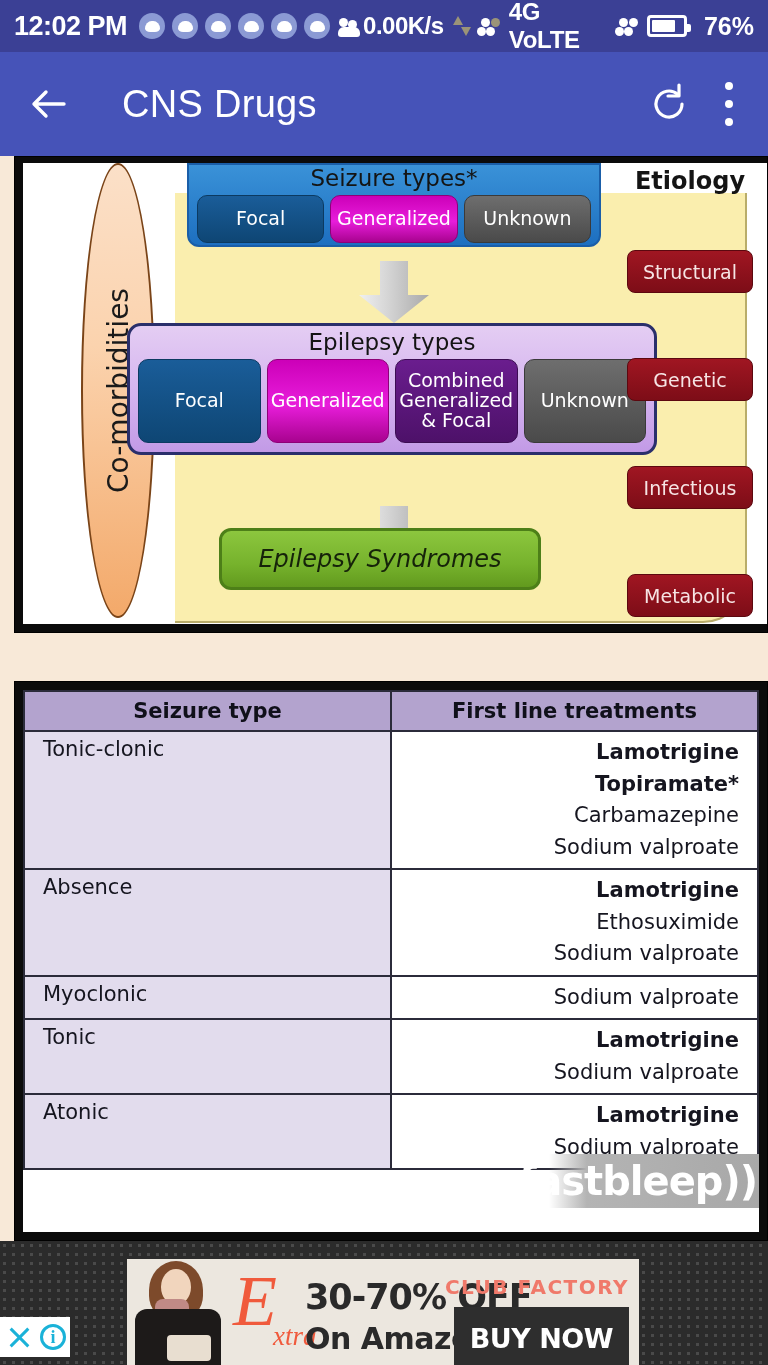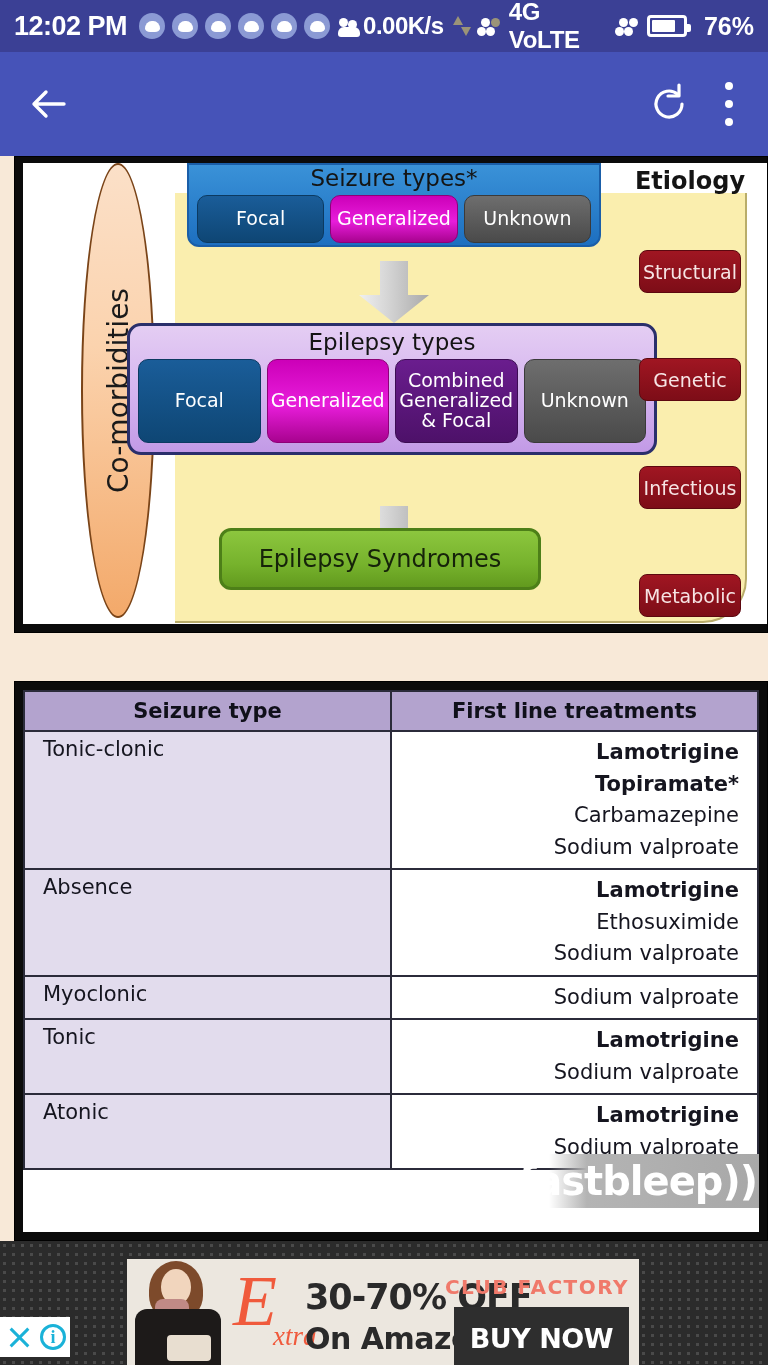--- a/index.html
+++ b/index.html
@@ -158,32 +158,32 @@
   .epilepsy-types {
     position: absolute; left: 104px; top: 160px; width: 530px; height: 132px;
     background: linear-gradient(180deg,#e4cdf3 0%,#d4b3ef 55%,#c29ae6 100%);
     border: 3px solid #2a2f6b; border-radius: 14px; padding-top: 5px;
   }
   .epilepsy-syn {
     position: absolute; left: 196px; top: 365px; width: 322px; height: 62px;
     background: linear-gradient(180deg,#8cc63e 0%,#76b22c 60%,#629a1e 100%);
     border: 3px solid #4d7f18; border-radius: 12px;
     display: flex; align-items: center; justify-content: center;
-    font-size: 24px; color: #16230a; font-family: "DejaVu Sans", sans-serif;
+    font-size: 24px; color: #16230a; font-family: "DejaVu Sans", sans-serif; font-style: italic;
   }
   .etiology {
     position: absolute; right: 22px; top: 4px; width: 110px;
     display: flex; flex-direction: column; align-items: center; gap: 47px;
   }
   .etiology-title {
     font-size: 24px; font-weight: 700; color: #141414;
     font-family: "DejaVu Sans", sans-serif; margin-bottom: 8px;
   }
   .etio-chip {
-    width: 102px; height: 43px; margin-bottom: 18px;
+    width: 126px; height: 43px; margin-bottom: 18px;
     background: linear-gradient(180deg,#a01622 0%,#7d0d17 100%);
     border: 1px solid #5c080f; border-radius: 8px;
     display: flex; align-items: center; justify-content: center;
     color: #f6e4e4; font-size: 19px; font-family: "DejaVu Sans", sans-serif;
   }
 
   
   #table-card { left: 14px; top: 525px; width: 754px; height: 560px; padding: 8px; }
   .tbl-inner { background: #ffffff; width: 100%; height: 100%; position: relative; overflow: hidden; }
   table.ttbl { width: 100%; border-collapse: collapse; table-layout: fixed; font-family: "DejaVu Sans", sans-serif; }
@@ -316,20 +316,21 @@
     <span class="sb-batt">76%</span>
   </div>
 </div>
 
 <div class="appbar">
   <span class="back-arrow">
     <svg viewBox="0 0 46 46" width="46" height="46">
         <path d="M38 23H8M20 11L8 23l12 12" stroke="#fff" stroke-width="3.4" fill="none" stroke-linecap="round" stroke-linejoin="round"></path>
       </svg>
   </span>
+  <span class="appbar-title">CNS Drugs</span>
   <span class="appbar-actions">
     <span class="refresh-ico">
       <svg viewBox="0 0 42 42" width="42" height="42">
         <path d="M34 21a13 13 0 1 1-4.4-9.7" stroke="#fff" stroke-width="3.2" fill="none" stroke-linecap="round"></path>
         <path d="M31 2v11h-11" stroke="#fff" stroke-width="3.2" fill="none" stroke-linecap="round" stroke-linejoin="round"></path>
       </svg>
     </span>
     <span class="overflow-ico">
         <span></span>
         <span></span>

